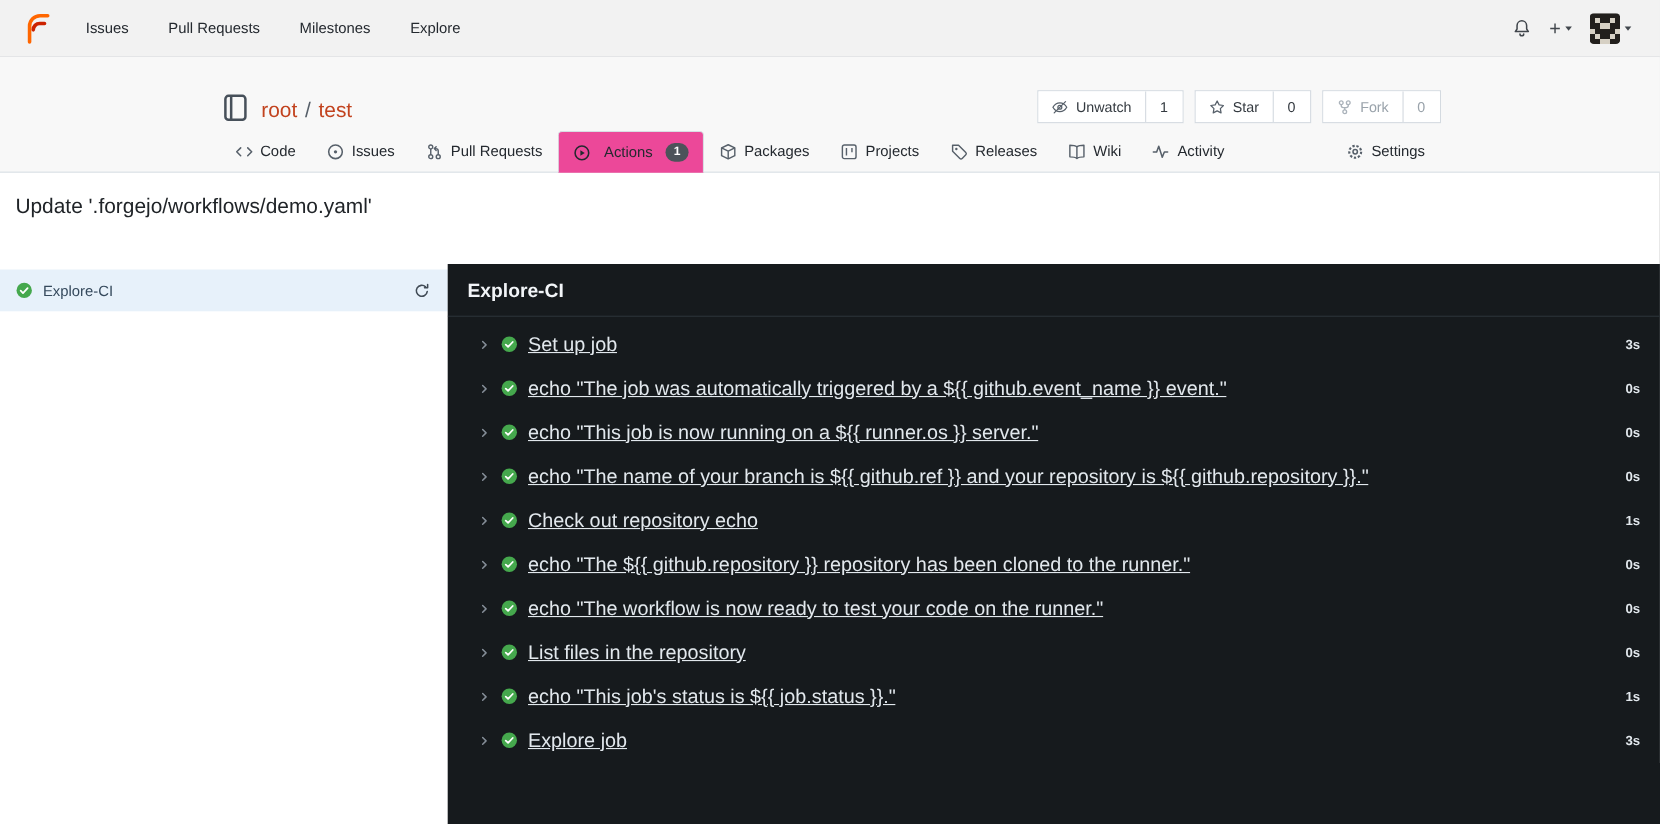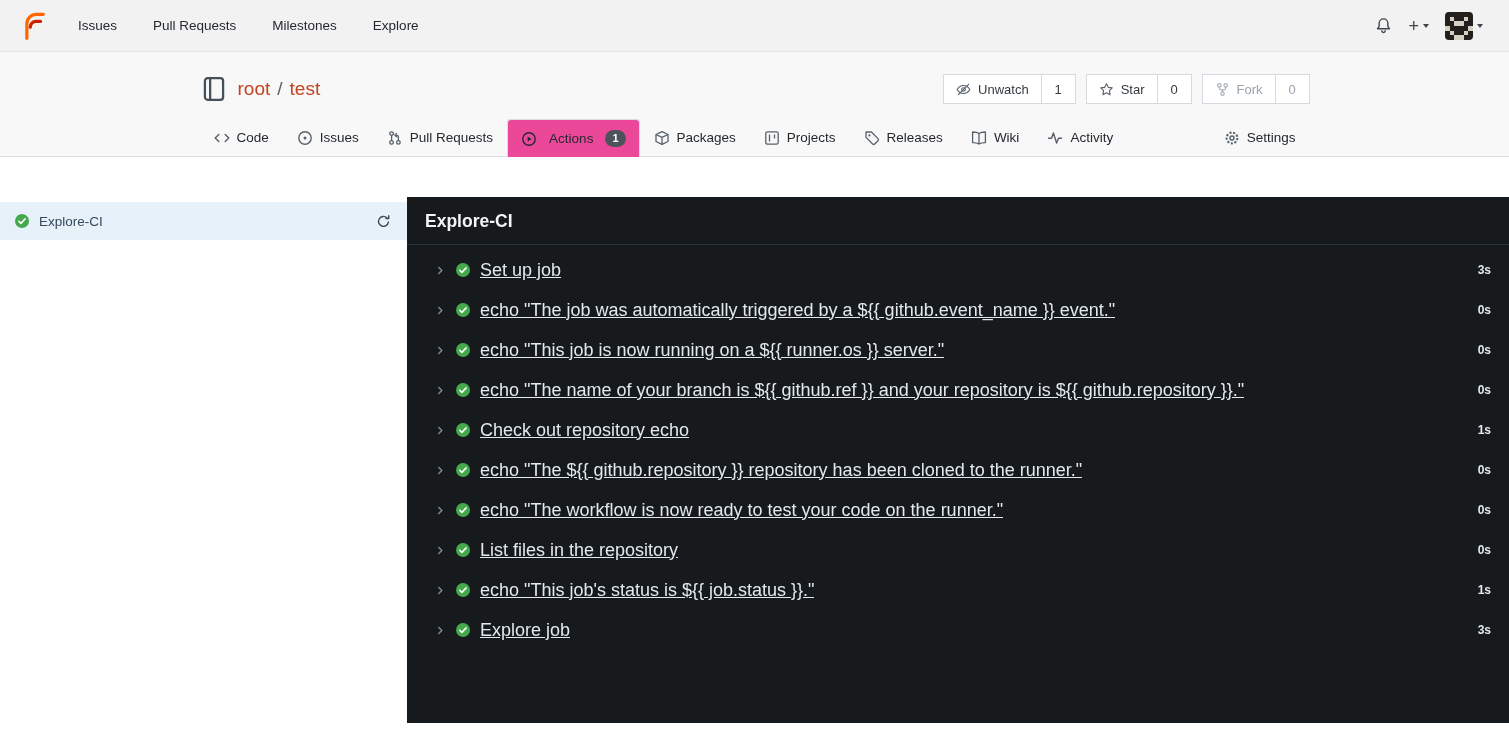--- a/index.html
+++ b/index.html
@@ -19,21 +19,21 @@
   .navlinks { display:flex; align-items:center; gap:36px; }
   .navlink { font-size:13.5px; color:#24292f; text-decoration:none; cursor:pointer; }
   .topbar .spacer { flex:1; }
   .topbtn { display:flex; align-items:center; gap:4px; background:none; border:none; color:#41464c; cursor:pointer; padding:4px 8px; }
   .caret { width:0; height:0; border-left:3.5px solid transparent; border-right:3.5px solid transparent; border-top:4.5px solid #41464c; display:inline-block; }
   .avatar-wrap { width:28px; height:28px; border-radius:4px; overflow:hidden; }
 
   
   .repo-header { background:#f8f8f8; border-bottom:1px solid #d8dee4; padding-top:14px; }
   .container { width:1110px; margin:0 auto; }
-  .title-row { display:flex; align-items:center; height:46px; }
+  .title-row { display:flex; align-items:flex-end; height:46px; }
   .repo-icon { color:#47505a; margin-right:10px; }
   .repo-name { font-size:19px; display:flex; align-items:center; gap:7px; }
   .repo-link { color:#c2431f; text-decoration:none; cursor:pointer; }
   .repo-slash { color:#57606a; }
   .repo-actions { margin-left:auto; display:flex; gap:10px; }
   .btn-group { display:flex; border:1px solid #d4dae0; border-radius:0; overflow:hidden; background:#fff; height:30px; }
   .btn { display:flex; align-items:center; gap:7px; padding:0 12px; font-size:13px; color:#343a40; background:#fff; border:none; cursor:pointer; }
   .btn .bicon { color:#57606a; }
   .btn.count { border-left:1px solid #d4dae0; min-width:34px; justify-content:center; }
   .btn-group.muted .btn { color:#9aa3ab; }
@@ -267,20 +267,21 @@
             <circle cx="8" cy="8" r="2" stroke-width="1.4"></circle>
           </svg>
         </span>
         <span>Settings</span>
       </div>
     </nav>
   </div>
 </header>
 
 <main>
+  <h1 class="run-title">Update '.forgejo/workflows/demo.yaml'</h1>
 
   <div class="run-layout">
 
     <aside class="jobs-pane">
       <div class="job-item">
         <span class="check">
           <svg width="16" height="16" viewBox="0 0 16 16">
             <circle cx="8" cy="8" r="7" fill="#45a84d"></circle>
             <path d="M4.8 8.3l2.1 2.1 4.2-4.5" fill="none" stroke="#fff" stroke-width="1.6" stroke-linecap="round" stroke-linejoin="round"></path>
           </svg>

